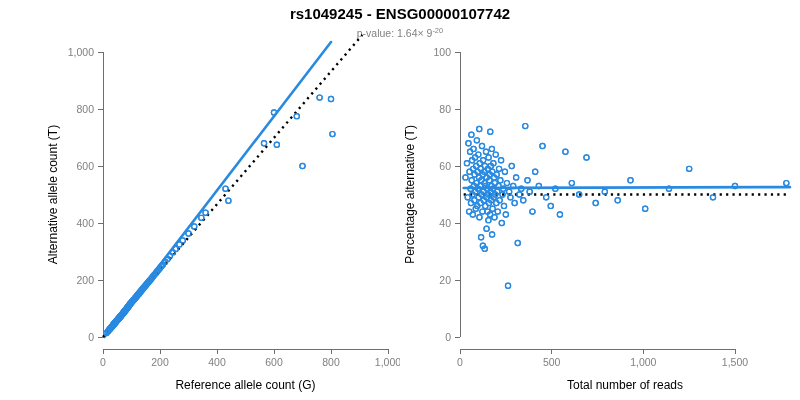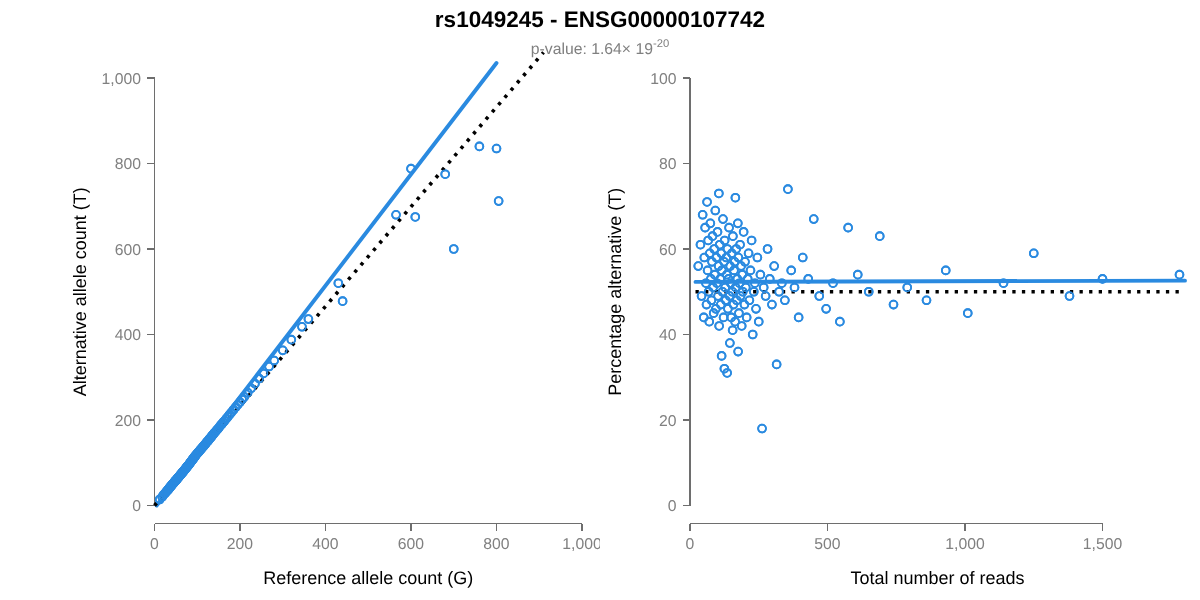--- a/index.html
+++ b/index.html
@@ -106,21 +106,21 @@
   }
 </style>
 </head>
 <body>
 
 <div id="figure">
 
   <div class="title">rs1049245 - ENSG00000107742</div>
 
   <div class="subtitle">
-    <span>p-value: 1.64× 19</span><sup>-20</sup>
+    <span>p-value: 1.64× 9</span><sup>-20</sup>
   </div>
 
   <div class="panel" id="panel-left">
     <svg class="plot-svg" id="svg-left" viewBox="0 0 400 400">
         <path class="axis-line" d="M 103 52 L 103 337"></path>
         <path class="tick-mark" d="M 98 337 L 103 337"></path>
         <text class="tick-label tick-label-y" x="94" y="340.8">0</text>
         <path class="tick-mark" d="M 98 280 L 103 280"></path>
         <text class="tick-label tick-label-y" x="94" y="283.8">200</text>
         <path class="tick-mark" d="M 98 223 L 103 223"></path>

